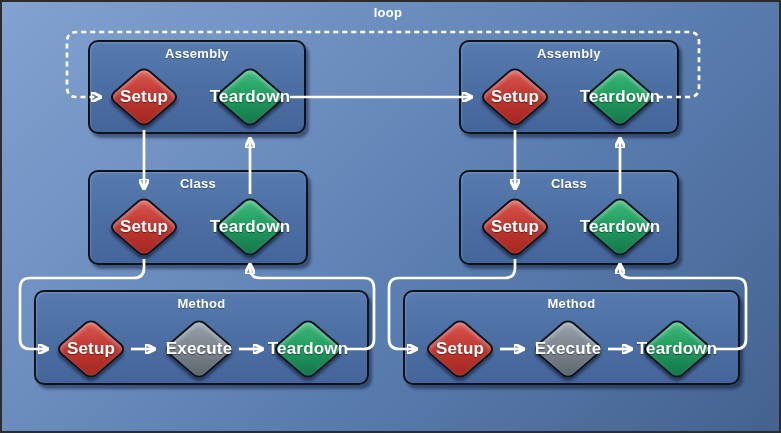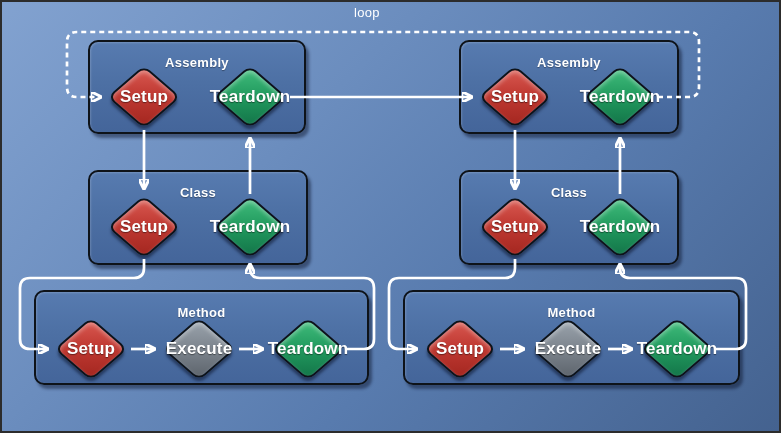--- a/index.html
+++ b/index.html
@@ -2,32 +2,32 @@
 <html><head>
 <meta charset="utf-8">
 <style>
   html,body{margin:0;padding:0;background:#d8d8d8;font-family:"Liberation Sans",sans-serif;}
   .canvas{
     position:relative;width:781px;height:433px;box-sizing:border-box;
     border:2px solid #2c2c2c;overflow:hidden;
     background:linear-gradient(135deg,#82a2d0 0%,#6b8dbe 35%,#587bae 62%,#44628f 100%);
   }
   .loop-label{
-    position:absolute;left:352px;top:3px;width:68px;
-    color:#ffffff;font-size:13px;font-weight:400;z-index:2;letter-spacing:.3px;
+    position:absolute;left:352px;top:3px;width:68px;text-align:center;
+    color:#ffffff;font-size:13px;font-weight:700;z-index:2;letter-spacing:.3px;
   }
   .group{
     position:absolute;box-sizing:border-box;z-index:1;
     border:2px solid #0e1319;border-radius:10px;
     background:linear-gradient(180deg,#577bb0 0%,#4d70a4 45%,#44659a 100%);
     box-shadow:3px 4px 3px rgba(8,16,38,.45), inset 1px 1px 2px rgba(255,255,255,.18);
   }
   .group-title{
     text-align:center;color:#ffffff;font-size:13px;font-weight:600;
-    padding-top:13px;letter-spacing:.3px;text-shadow:0 1px 1px rgba(0,0,0,.35);
+    padding-top:4px;letter-spacing:.3px;text-shadow:0 1px 1px rgba(0,0,0,.35);
   }
   .node{position:absolute;width:76px;height:66px;transform:translate(-50%,-50%);z-index:2;}
   .shape{
     position:absolute;left:50%;top:50%;width:52px;height:52px;margin:-26px 0 0 -26px;
     box-sizing:border-box;border:2px solid #0e1319;border-radius:9px;
     transform:scaleY(0.86) rotate(45deg);
     box-shadow:3px 3px 3px rgba(8,16,38,.5), inset 2px 2px 5px rgba(255,255,255,.35);
   }
   .setup .shape{background:linear-gradient(135deg,#da5a52 0%,#c03a33 45%,#a3261f 100%);}
   .teardown .shape{background:linear-gradient(135deg,#41bd7c 0%,#21995e 50%,#137448 100%);}

